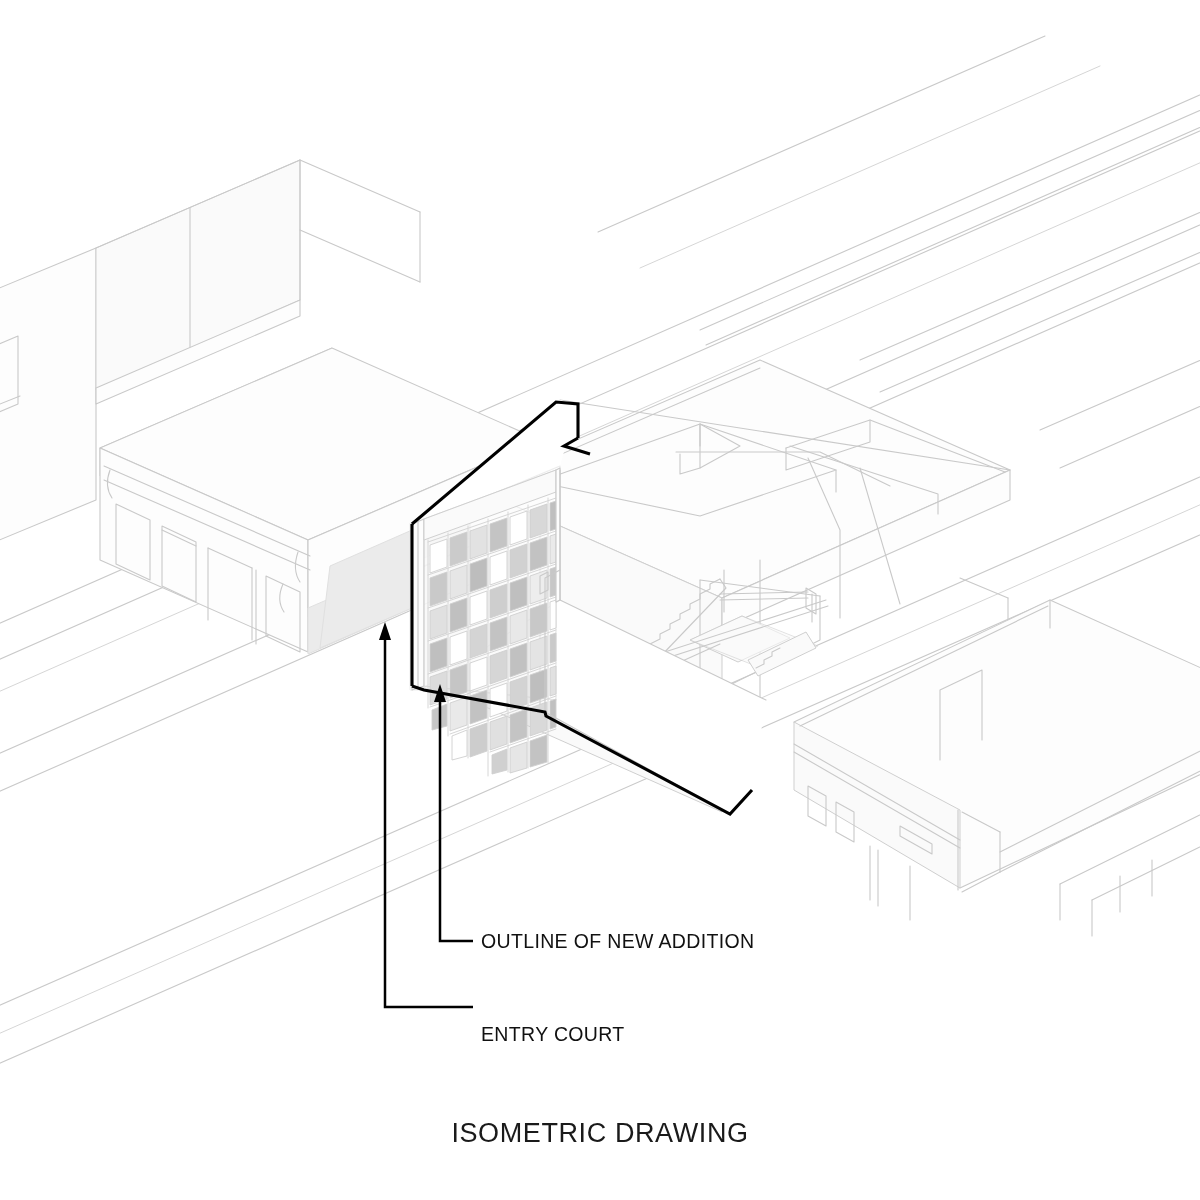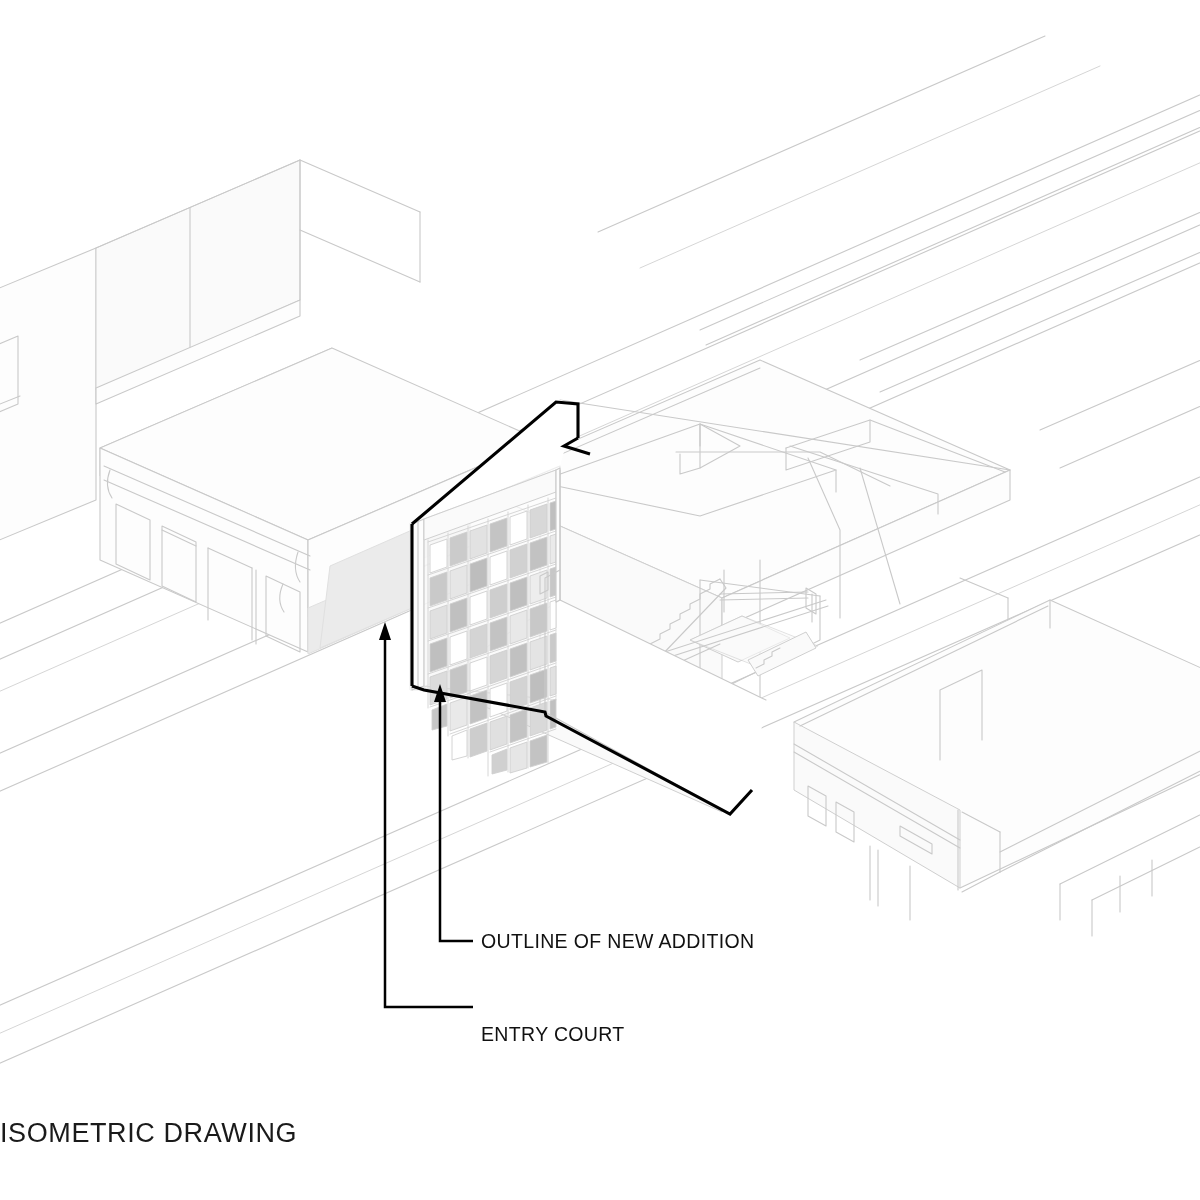--- a/index.html
+++ b/index.html
@@ -1,20 +1,20 @@
 <!DOCTYPE html>
 <html><head>
 <meta charset="utf-8">
 <style>
   html,body{margin:0;padding:0;background:#ffffff;}
   body{width:1200px;height:1200px;overflow:hidden;
        font-family:"Liberation Sans","DejaVu Sans",sans-serif;}
   #stage{position:relative;width:1200px;height:1200px;background:#ffffff;}
   #drawing{position:absolute;inset:0;width:1200px;height:1200px;display:block;}
-  .ttl{position:absolute;left:0;top:1118px;width:1200px;
+  .ttl{position:absolute;left:0;top:1118px;width:1200px;text-align:center;
        font-size:27px;letter-spacing:0.6px;color:#1a1a1a;font-weight:400;}
   .lbl{position:absolute;font-size:19.5px;letter-spacing:0.35px;color:#111111;
        white-space:nowrap;font-weight:400;}
   #lbl-addition{left:481px;top:930px;}
   #lbl-court{left:481px;top:996px;margin-top:27px;}
 </style>
 </head>
 <body>
 
 <div id="stage">

